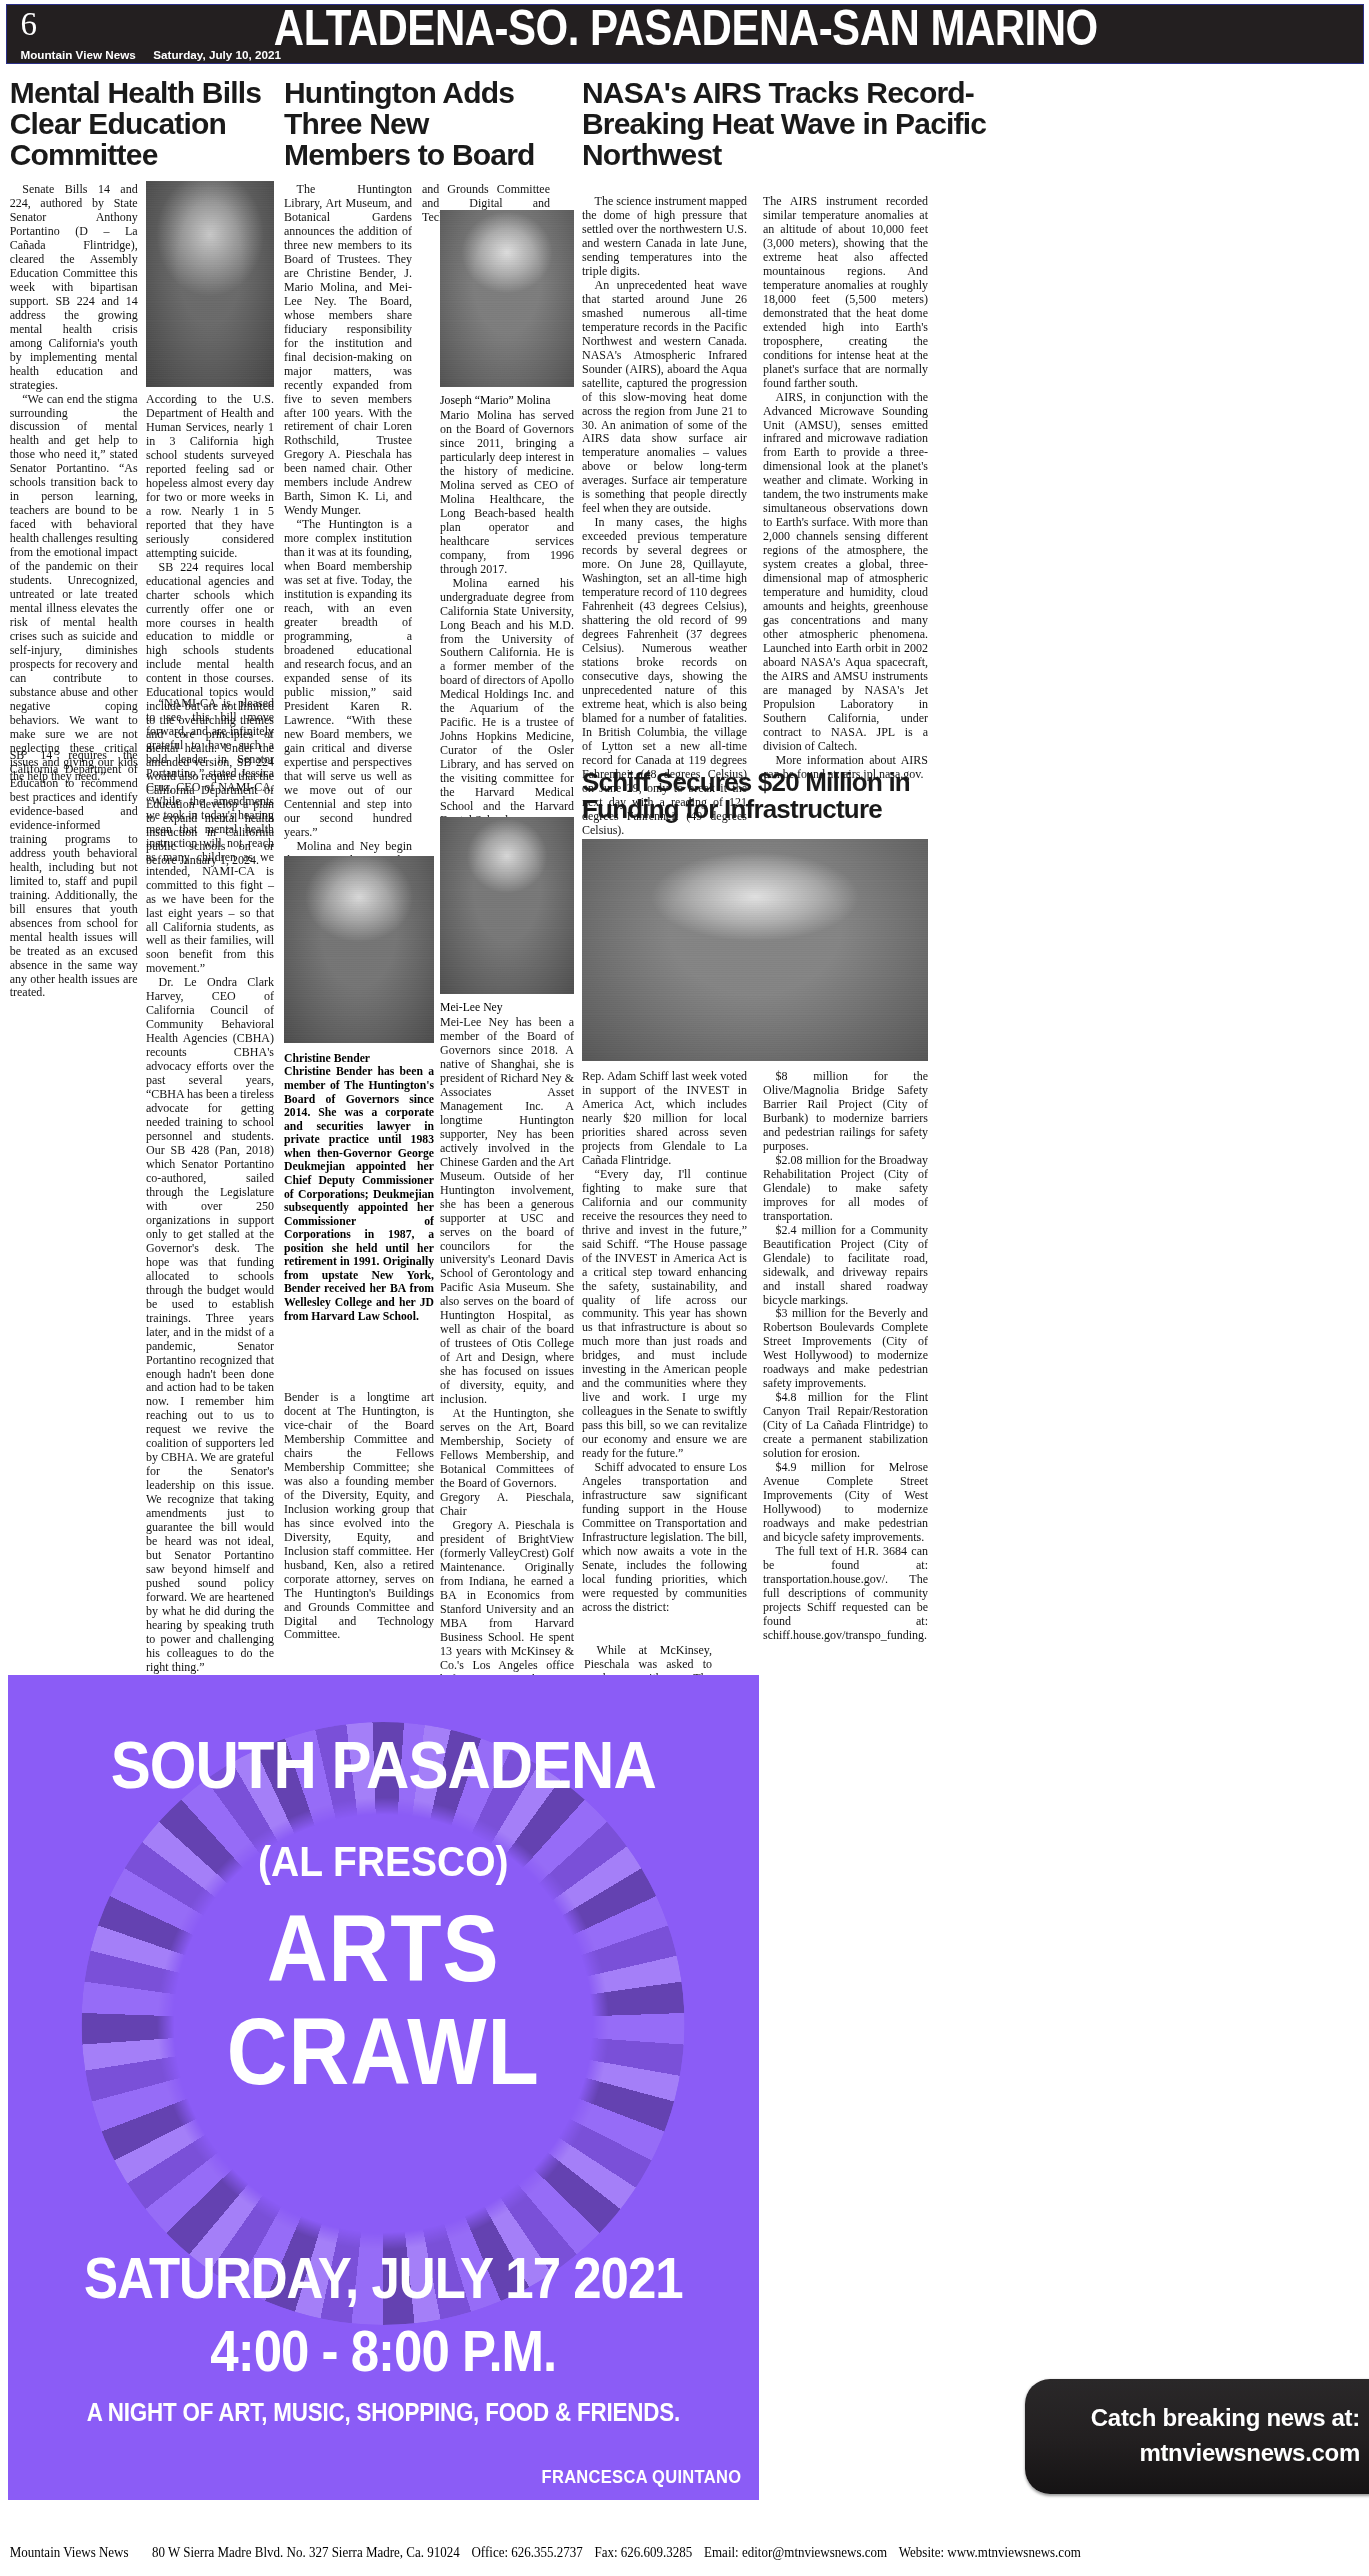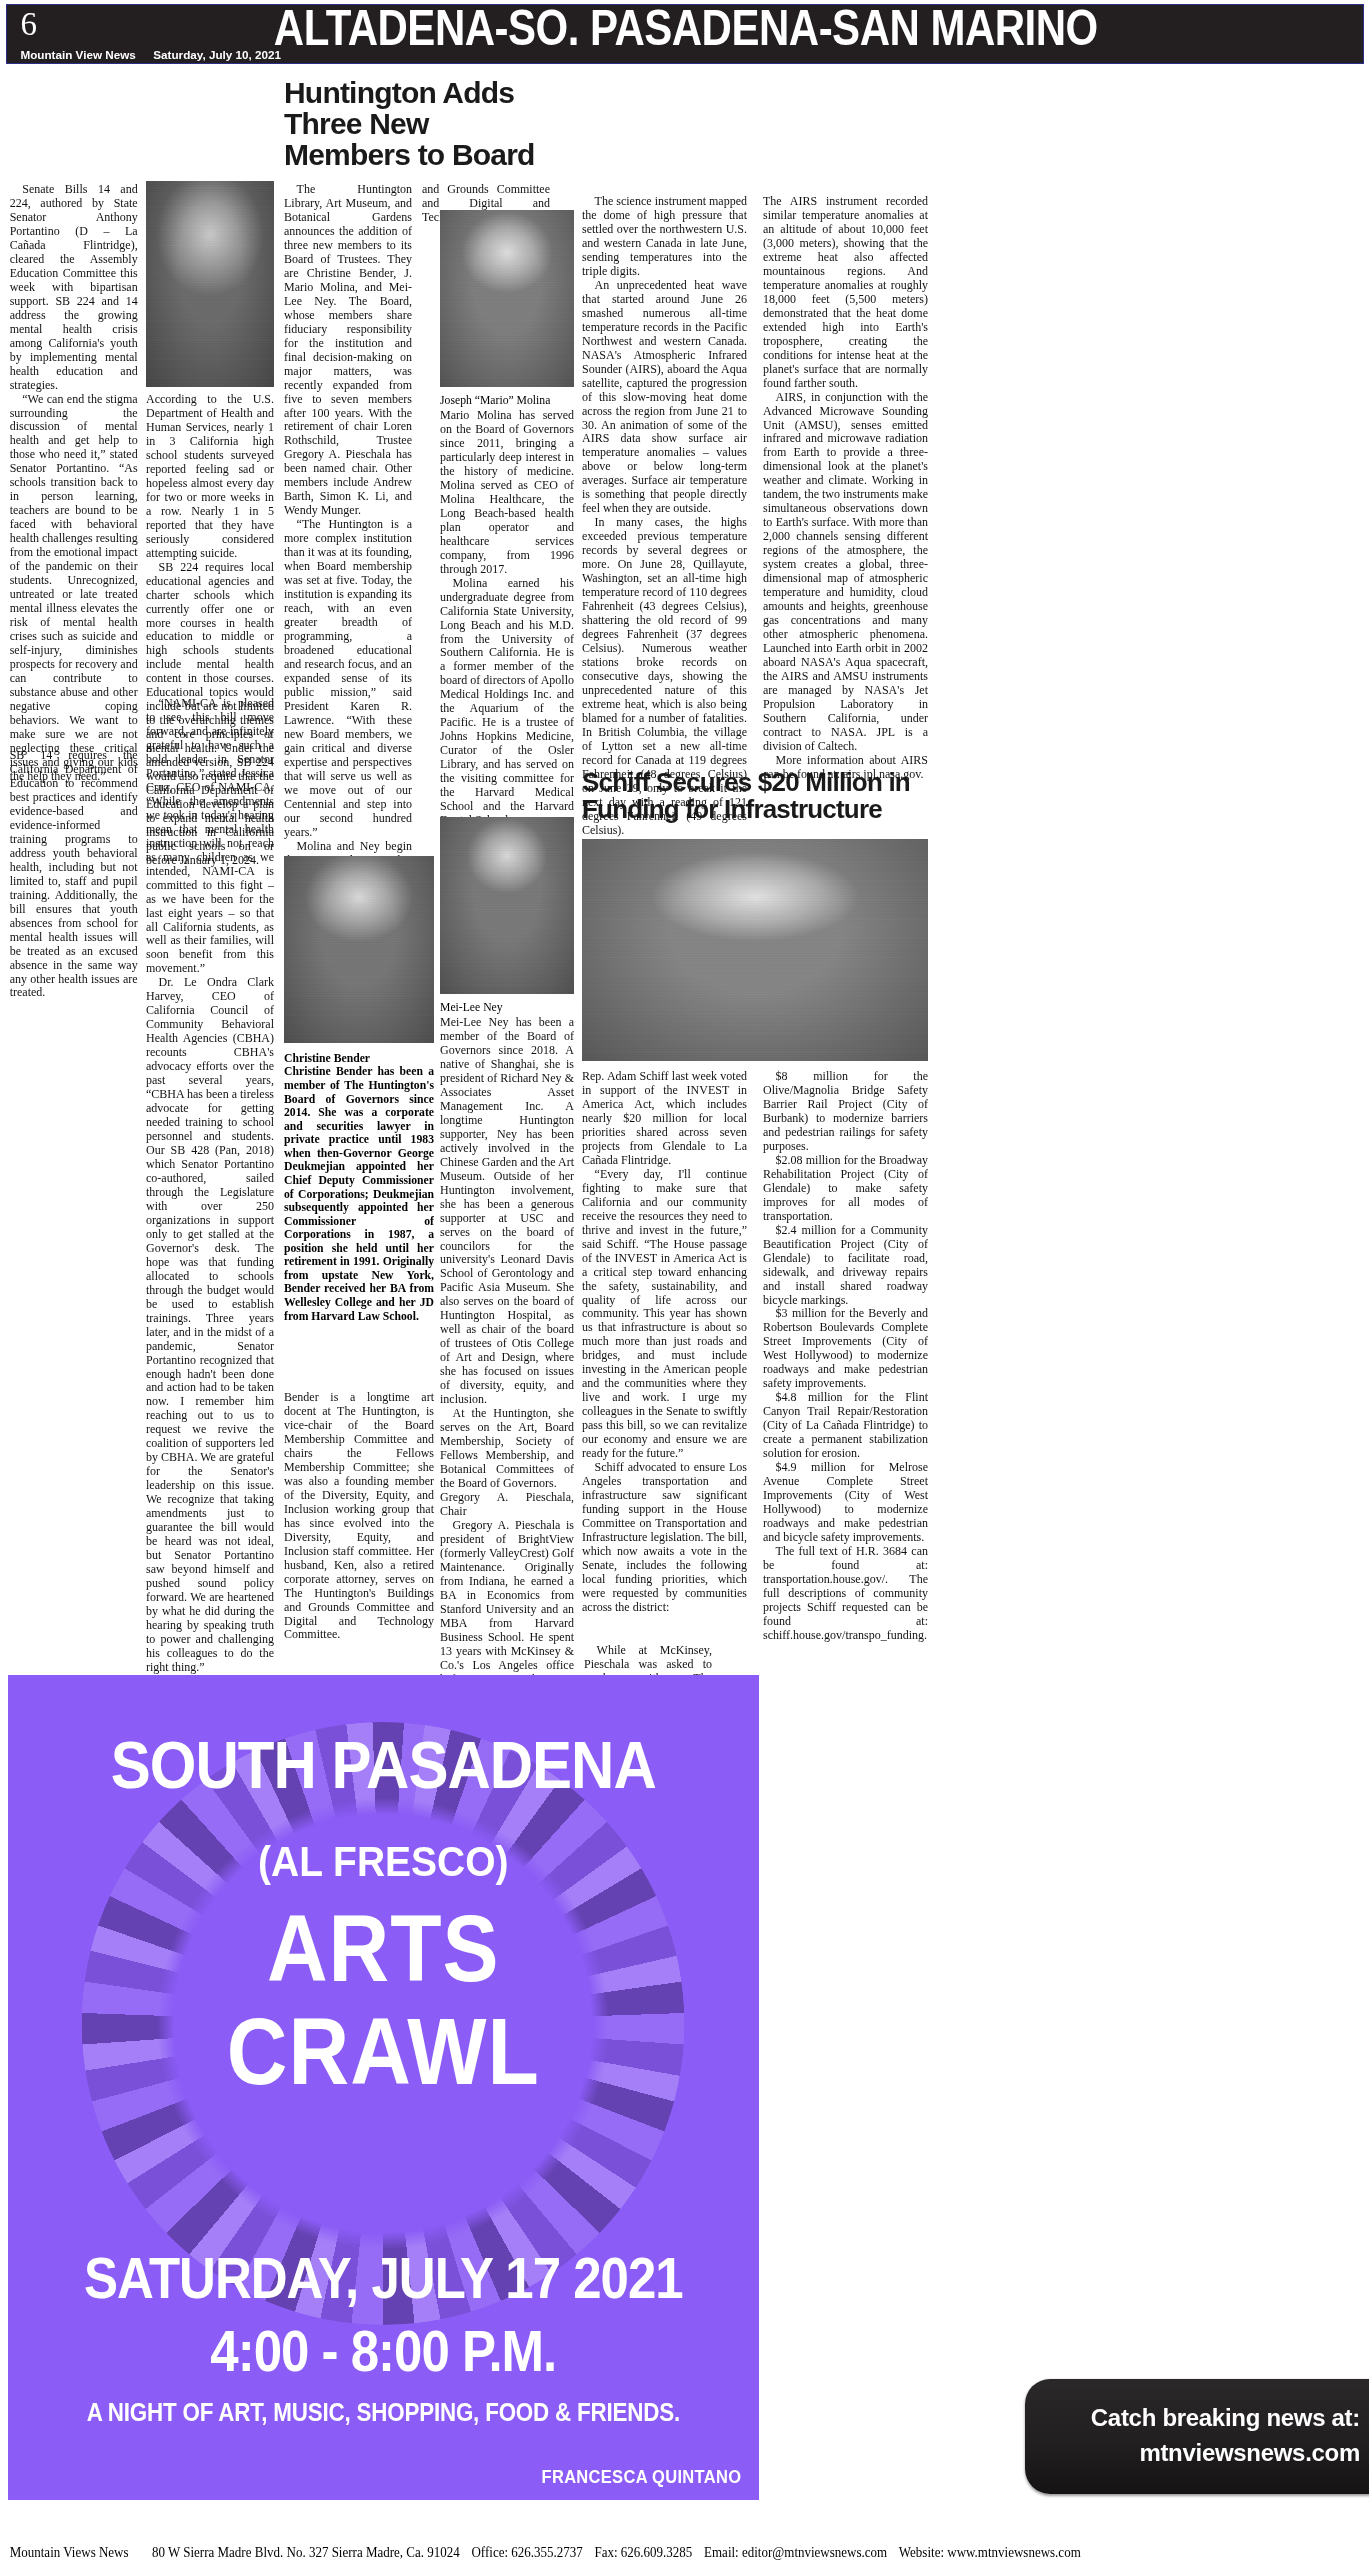--- a/index.html
+++ b/index.html
@@ -195,20 +195,23 @@
 <div class="page">
 
   <div class="masthead">
     <div class="mh-pageno">6</div>
     <div class="mh-title">ALTADENA-SO. PASADENA-SAN MARINO</div>
     <div class="mh-sub">
       <span>Mountain View News</span><span class="gap"></span><span>Saturday, July 10, 2021</span>
     </div>
   </div>
 
+  <div class="colset" style="left:9.7px;top:78px;width:265px;">
+    <div class="headline">Mental Health Bills Clear Education Committee</div>
+  </div>
 
   <div class="colset bodytext" style="left:9.7px;top:183px;width:128px;">
     <p>Senate Bills 14 and 224, authored by State Senator Anthony Portantino (D – La Cañada Flintridge), cleared the Assembly Education Committee this week with bipartisan support. SB 224 and 14 address the growing mental health crisis among California's youth by implementing mental health education and strategies.</p>
     <p>“We can end the stigma surrounding the discussion of mental health and get help to those who need it,” stated Senator Portantino. “As schools transition back to in person learning, teachers are bound to be faced with behavioral health challenges resulting from the emotional impact of the pandemic on their students. Unrecognized, untreated or late treated mental illness elevates the risk of mental health crises such as suicide and self-injury, diminishes prospects for recovery and can contribute to substance abuse and other negative coping behaviors. We want to make sure we are not neglecting these critical issues and giving our kids the help they need.”</p>
   </div>
 
   <div class="photo portrait-a" style="position:absolute;left:146px;top:181px;width:128px;height:206px;">
     <div class="ph-inner vig"></div>
       <div class="ph-inner grain"></div>
   </div>
@@ -279,20 +282,23 @@
     <p class="noind">Gregory A. Pieschala, Chair</p>
     <p>Gregory A. Pieschala is president of BrightView (formerly ValleyCrest) Golf Maintenance. Originally from Indiana, he earned a BA in Economics from Stanford University and an MBA from Harvard Business School. He spent 13 years with McKinsey &amp; Co.'s Los Angeles office before joining BrightView.</p>
   </div>
 
   <div class="colset bodytext" style="left:584px;top:1644px;width:128px;">
     <p>While at McKinsey, Pieschala was asked to work with The Huntington, pro bono, on strategic planning. The resulting report was a watershed moment for the institution, putting in place a framework for securing The Huntington's financial underpinnings through more robust audience engagement and more dynamic programming and outreach. The report also strongly suggested that The Huntington beef up its emphasis on K-12 education; today, the institution serves tens of thousands of school children and their teachers each year both on-site and online.</p>
     <p>Pieschala served on The Huntington's Board of Governors from 1999–2017 and was chair 2015–16, became a Trustee in 2017, and served as a founding member of the Diversity, Equity, and Inclusion working group.</p>
     <p>For more information about the Huntington visit: huntington.org.</p>
   </div>
 
+  <div class="colset" style="left:582px;top:78px;width:418px;">
+    <div class="headline">NASA's AIRS Tracks Record-Breaking Heat Wave in Pacific Northwest</div>
+  </div>
 
   <div class="colset bodytext" style="left:582px;top:195px;width:165px;">
     <p>The science instrument mapped the dome of high pressure that settled over the northwestern U.S. and western Canada in late June, sending temperatures into the triple digits.</p>
     <p>An unprecedented heat wave that started around June 26 smashed numerous all-time temperature records in the Pacific Northwest and western Canada. NASA's Atmospheric Infrared Sounder (AIRS), aboard the Aqua satellite, captured the progression of this slow-moving heat dome across the region from June 21 to 30. An animation of some of the AIRS data show surface air temperature anomalies – values above or below long-term averages. Surface air temperature is something that people directly feel when they are outside.</p>
     <p>In many cases, the highs exceeded previous temperature records by several degrees or more. On June 28, Quillayute, Washington, set an all-time high temperature record of 110 degrees Fahrenheit (43 degrees Celsius), shattering the old record of 99 degrees Fahrenheit (37 degrees Celsius). Numerous weather stations broke records on consecutive days, showing the unprecedented nature of this extreme heat, which is also being blamed for a number of fatalities. In British Columbia, the village of Lytton set a new all-time record for Canada at 119 degrees Fahrenheit (48 degrees Celsius) on June 29, only to break it the next day with a reading of 121 degrees Fahrenheit (49 degrees Celsius).</p>
   </div>
 
   <div class="colset bodytext" style="left:763px;top:195px;width:165px;">
     <p class="noind">The AIRS instrument recorded similar temperature anomalies at an altitude of about 10,000 feet (3,000 meters), showing that the extreme heat also affected mountainous regions. And temperature anomalies at roughly 18,000 feet (5,500 meters) demonstrated that the heat dome extended high into Earth's troposphere, creating the conditions for intense heat at the planet's surface that are normally found farther south.</p>
     <p>AIRS, in conjunction with the Advanced Microwave Sounding Unit (AMSU), senses emitted infrared and microwave radiation from Earth to provide a three-dimensional look at the planet's weather and climate. Working in tandem, the two instruments make simultaneous observations down to Earth's surface. With more than 2,000 channels sensing different regions of the atmosphere, the system creates a global, three-dimensional map of atmospheric temperature and humidity, cloud amounts and heights, greenhouse gas concentrations and many other atmospheric phenomena. Launched into Earth orbit in 2002 aboard NASA's Aqua spacecraft, the AIRS and AMSU instruments are managed by NASA's Jet Propulsion Laboratory in Southern California, under contract to NASA. JPL is a division of Caltech.</p>

